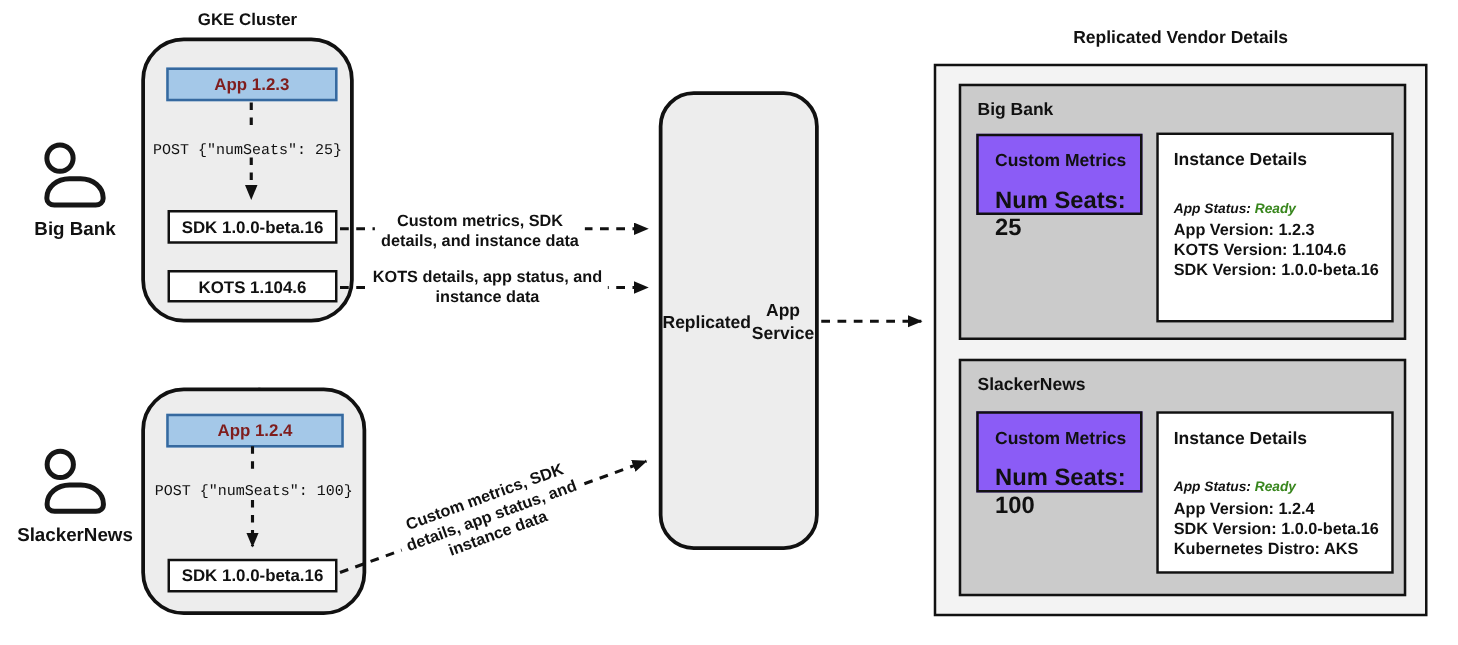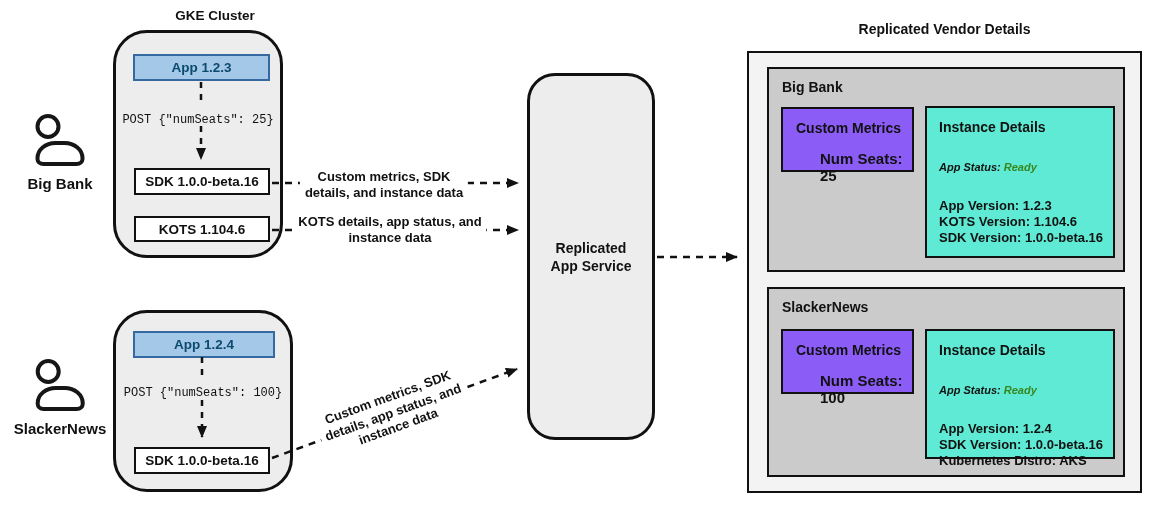--- a/index.html
+++ b/index.html
@@ -12,49 +12,49 @@
   
   .user{position:absolute;display:flex;flex-direction:column;align-items:center;transform:translateX(-50%);}
   .person-head{width:17px;height:17px;border:4.5px solid #161616;border-radius:50%;}
   .person-body{width:41px;height:17px;border:4.5px solid #161616;border-radius:20px 20px 8px 8px / 17px 17px 7px 7px;margin-top:2px;}
   .user-label{margin-top:9px;font-weight:bold;font-size:15px;white-space:nowrap;}
 
   
   .cluster-title{position:absolute;font-weight:bold;font-size:13.5px;text-align:center;white-space:nowrap;}
   .cluster{position:absolute;background:#ededed;border:3px solid #111;border-radius:34px;}
   .app-box{position:absolute;background:#a4c8e8;border:2.5px solid #36699f;display:flex;align-items:center;justify-content:center;
-           font-weight:bold;font-size:13.5px;color:#0c4a6e;}
+           font-weight:bold;font-size:13.5px;color:#7f1d1d;}
   .post-label{position:absolute;left:0;right:0;text-align:center;font-family:"Liberation Mono","DejaVu Sans Mono",monospace;
               font-size:12px;white-space:nowrap;}
   .white-box{position:absolute;background:#fff;border:2.5px solid #111;display:flex;align-items:center;justify-content:center;
              font-weight:bold;font-size:13.5px;white-space:nowrap;}
 
   
   .service-box{position:absolute;background:#ededed;border:3px solid #111;border-radius:28px;
-               display:flex;flex-direction:column;align-items:center;justify-content:center;
+               display:flex;flex-direction:row;align-items:center;justify-content:center;
                font-weight:bold;font-size:14px;line-height:18px;text-align:center;}
 
   
   .arrow-label{position:absolute;transform:translate(-50%,-50%);background:#fff;padding:1px 5px;
                font-weight:bold;font-size:13px;line-height:15.5px;text-align:center;white-space:nowrap;z-index:4;}
   .arrow-label.rot{transform:translate(-50%,-50%) rotate(-20deg);}
 
   
   .platform-title{position:absolute;text-align:center;font-weight:bold;font-size:14px;}
   .platform{position:absolute;background:#f3f3f3;border:2.5px solid #111;}
   .section{position:absolute;background:#cbcbcb;border:2.5px solid #111;}
   .section-name{position:absolute;left:13px;top:10px;font-weight:bold;font-size:14px;}
   .metrics-box{position:absolute;background:#8b5cf6;border:2.5px solid #111;padding:11px 0 0 13px;box-sizing:border-box;}
   .metrics-title{font-weight:bold;font-size:14px;}
-  .metrics-value{font-weight:bold;font-size:15px;margin-top:14px;margin-left:24px;}
-  .details-box{position:absolute;background:#5eead4;border:2.5px solid #111;padding:11px 0 0 12px;box-sizing:border-box;}
+  .metrics-value{font-weight:bold;font-size:19px;margin-top:14px;}
+  .details-box{position:absolute;background:#ffffff;border:2.5px solid #111;padding:11px 0 0 12px;box-sizing:border-box;}
   .details-title{font-weight:bold;font-size:14px;}
   .status-line{font-weight:bold;font-size:11px;margin-top:26px;font-style:italic;}
   .status-ready{color:#38861d;}
-  .detail-lines{margin-top:25px;font-weight:bold;font-size:13px;line-height:16px;white-space:nowrap;}
+  .detail-lines{margin-top:3px;font-weight:bold;font-size:13px;line-height:16px;white-space:nowrap;}
 
   svg.overlay{position:absolute;left:0;top:0;z-index:3;pointer-events:none;}
 </style>
 </head>
 <body>
 
 <div class="canvas">
 
   <div class="user" style="left:60px;top:114px;">
     <div>
@@ -65,21 +65,21 @@
   </div>
 
   <div class="user" style="left:60px;top:359px;">
     <div>
       <div class="person-head"></div>
       <div class="person-body"></div>
     </div>
     <div class="user-label">SlackerNews</div>
   </div>
 
-  <div class="cluster-title" style="left:130px;top:8px;width:170px;">GKE Cluster</div>
+  <div class="cluster-title" style="left:113px;top:8px;width:170px;">GKE Cluster</div>
   <div class="cluster" style="left:113px;top:30px;width:170px;height:228px;box-sizing:border-box;">
     <div class="app-box" style="left:17px;top:21px;width:133px;height:23px;">App 1.2.3</div>
     <div class="post-label" style="top:80px;">POST {"numSeats": 25}</div>
     <div class="white-box" style="left:18px;top:135px;width:132px;height:23px;">SDK 1.0.0-beta.16</div>
     <div class="white-box" style="left:18px;top:183px;width:132px;height:22px;">KOTS 1.104.6</div>
   </div>
 
   <div class="cluster-title" style="left:113px;top:272px;width:180px;margin-top:36px;">AKS Cluster</div>
   <div class="cluster" style="left:113px;top:310px;width:180px;height:182px;box-sizing:border-box;">
     <div class="app-box" style="left:17px;top:18px;width:138px;height:23px;">App 1.2.4</div>

